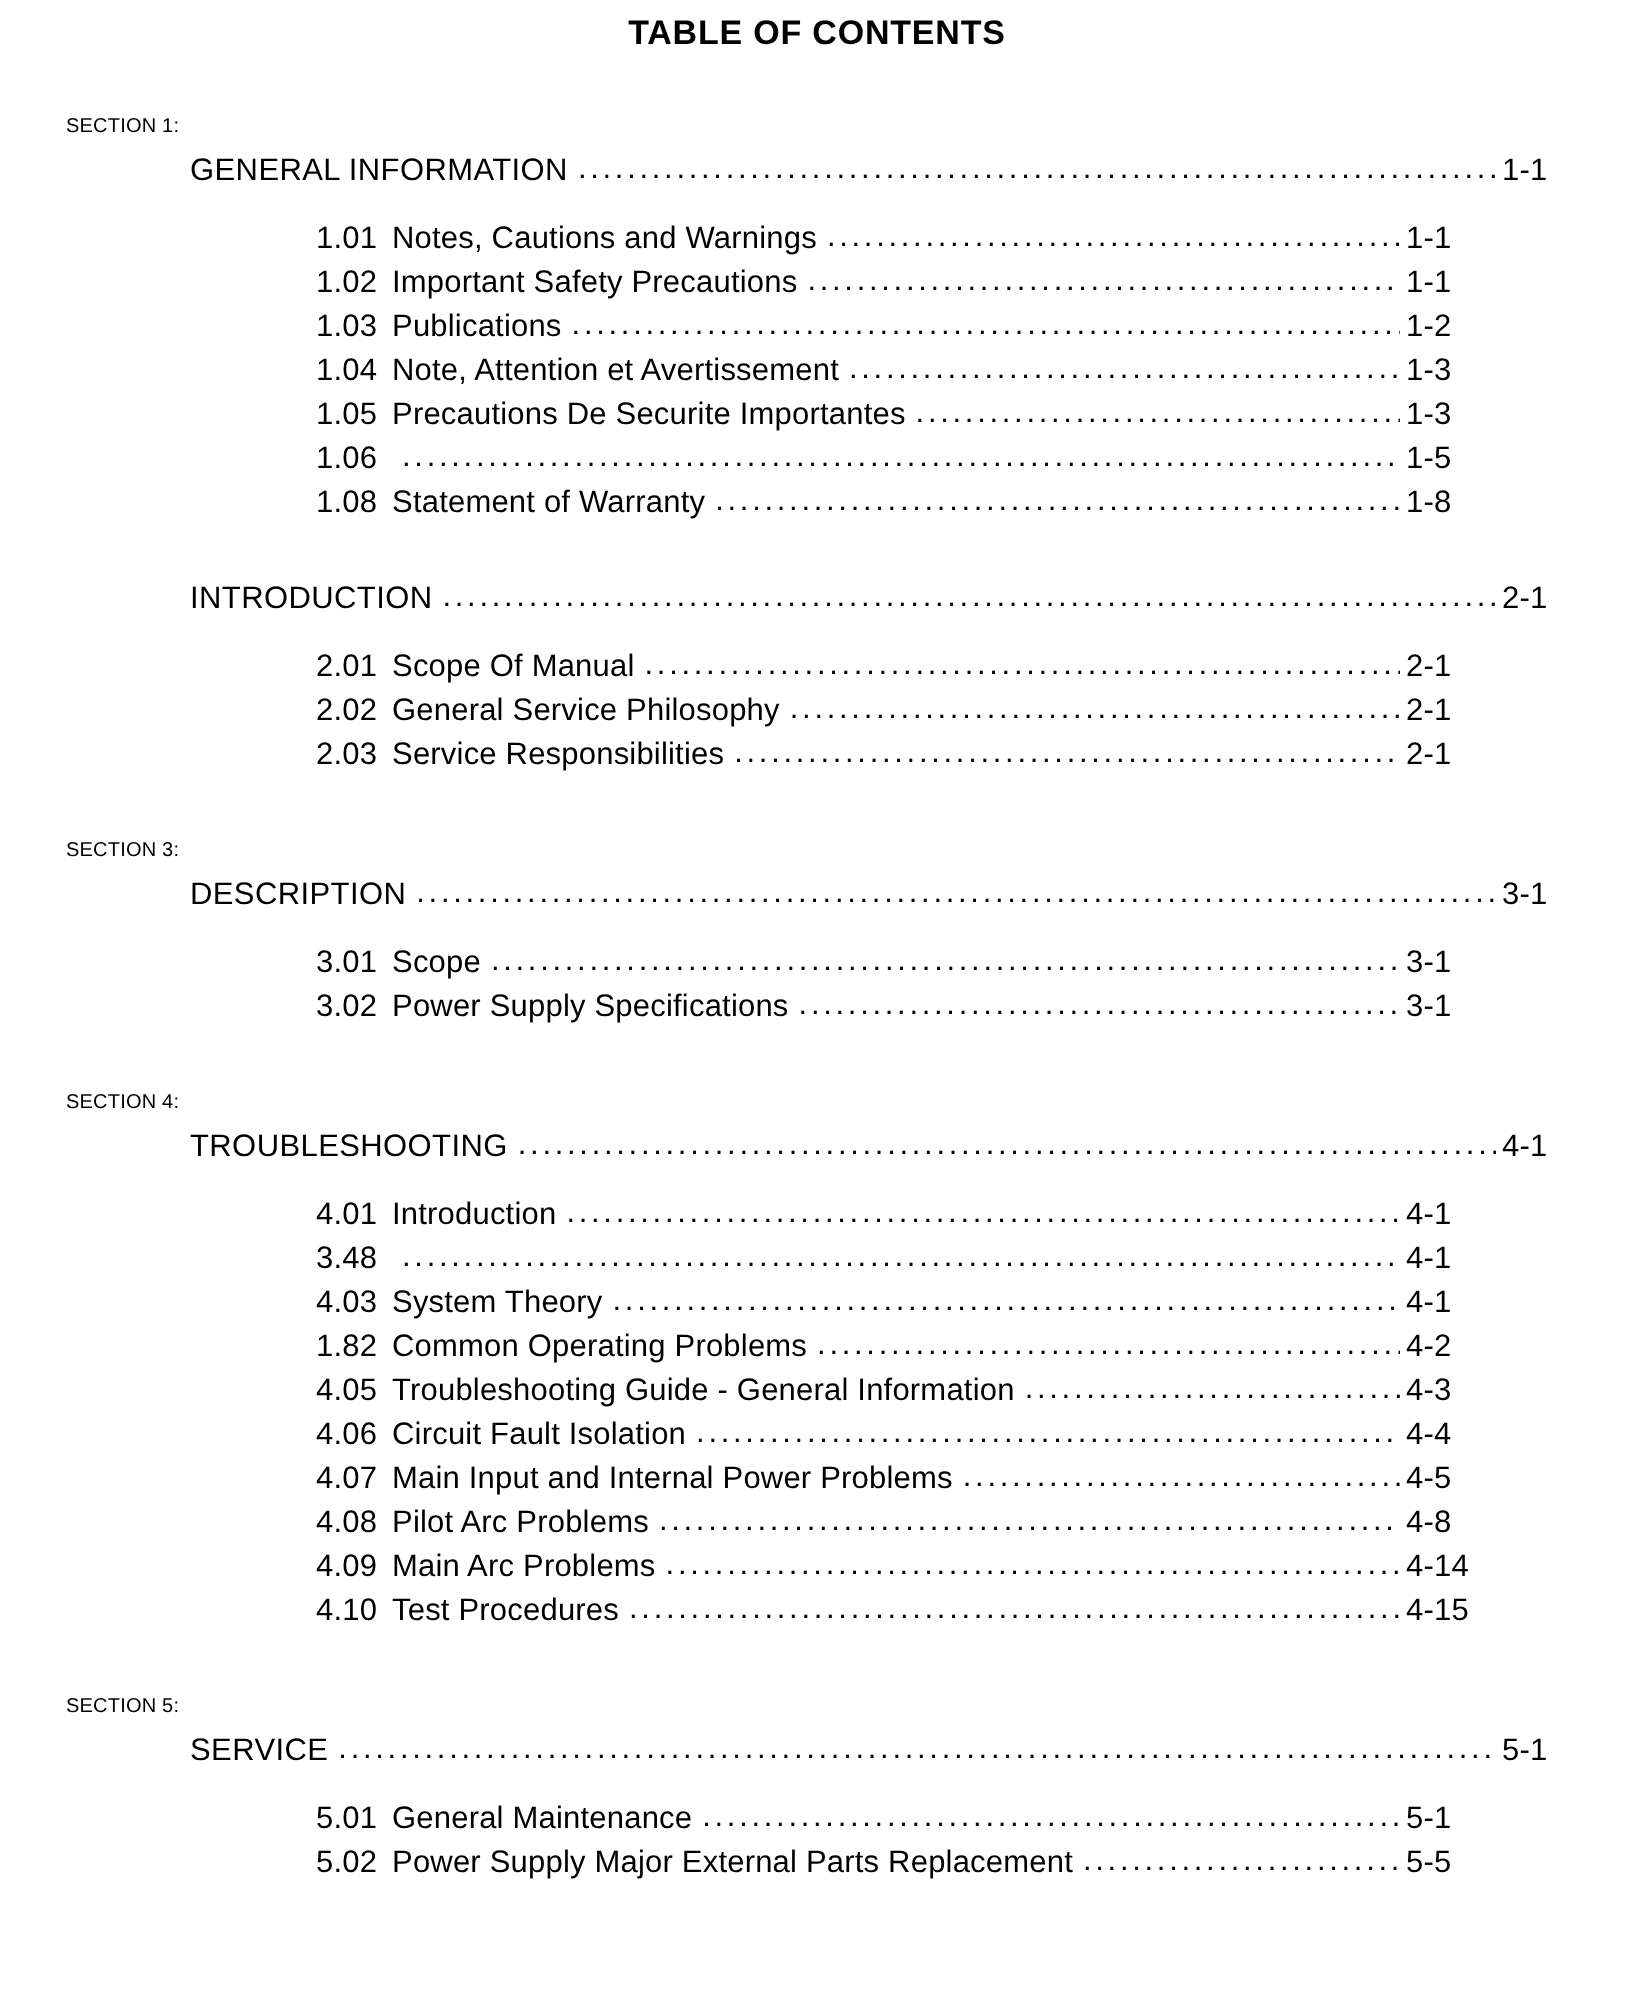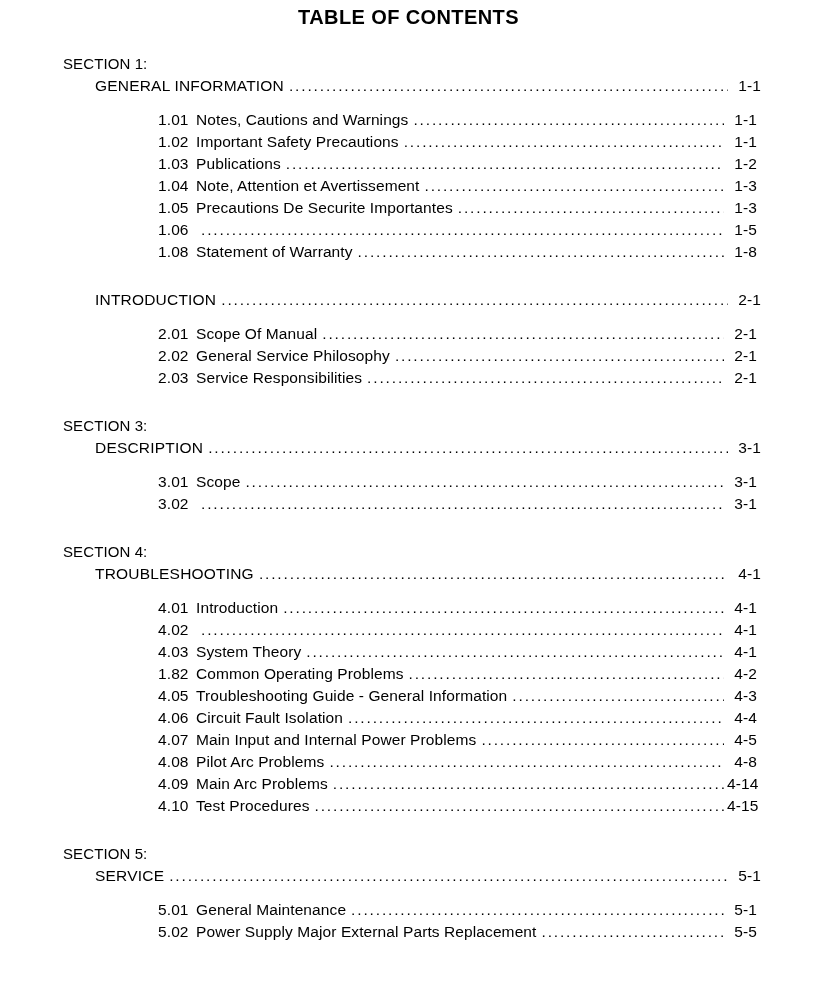--- a/index.html
+++ b/index.html
@@ -20,59 +20,59 @@
     position: relative;
     width: 817px;
     height: 1000px;
     background: #ffffff;
     box-sizing: border-box;
   }
 
   
   .doc-title {
     text-align: center;
-    font-size: 20px;
+    font-size: 17px;
     font-weight: bold;
     letter-spacing: 0.4px;
     padding-top: 7px;
     line-height: 20px;
   }
 
   
   .toc {
     margin-top: 26px;
   }
 
   .section-block {
     margin-bottom: 0px;
   }
   .section-block + .section-block {
     margin-top: 26px;
   }
 
   
   .section-label {
-    font-size: 15px;
+    font-size: 10px;
     line-height: 22px;
-    padding-left: 63px;
+    padding-left: 33px;
     letter-spacing: 0.1px;
     white-space: nowrap;
   }
 
   
   .section-title-row {
     padding-left: 95px;
-    padding-right: 56px;
+    padding-right: 36px;
   }
 
   
   .entries {
     margin-top: 12px;
     padding-left: 158px;
-    padding-right: 60px;
+    padding-right: 84px;
   }
 
   
   .row {
     display: flex;
     align-items: baseline;
     font-size: 15.5px;
     line-height: 22px;
     white-space: nowrap;
   }
@@ -105,21 +105,20 @@
     white-space: nowrap;
     letter-spacing: 1.85px;
     font-size: 15.5px;
     line-height: 14px;
     color: #000;
   }
 
   .row .page {
     flex: 0 0 auto;
     width: 30px;
-    text-align: right;
     letter-spacing: 0.1px;
   }
 
   
   .section-title-row .label {
     letter-spacing: 0.2px;
   }
 </style>
 </head>
 <body>
@@ -222,20 +221,21 @@
         </div>
         <div class="entries">
           <div class="row">
             <span class="num">3.01</span>
             <span class="label">Scope</span>
             <span class="leader"></span>
             <span class="page">3-1</span>
           </div>
           <div class="row">
             <span class="num">3.02</span>
+            <span class="label">Power Supply Specifications</span>
             <span class="leader"></span>
             <span class="page">3-1</span>
           </div>
         </div>
       </div>
       <div class="section-block">
         <div class="section-label">SECTION 4:</div>
         <div class="section-title-row">
           <div class="row">
             <span class="label">TROUBLESHOOTING</span>
@@ -244,21 +244,21 @@
           </div>
         </div>
         <div class="entries">
           <div class="row">
             <span class="num">4.01</span>
             <span class="label">Introduction</span>
             <span class="leader"></span>
             <span class="page">4-1</span>
           </div>
           <div class="row">
-            <span class="num">4.02</span>
+            <span class="num">3.48</span>
             <span class="leader"></span>
             <span class="page">4-1</span>
           </div>
           <div class="row">
             <span class="num">4.03</span>
             <span class="label">System Theory</span>
             <span class="leader"></span>
             <span class="page">4-1</span>
           </div>
           <div class="row">

